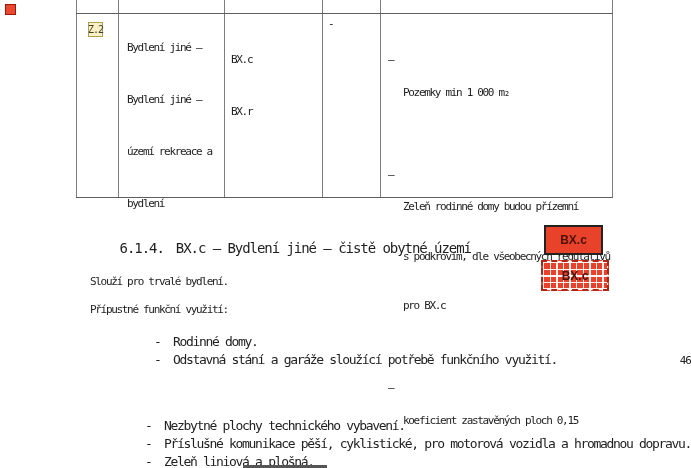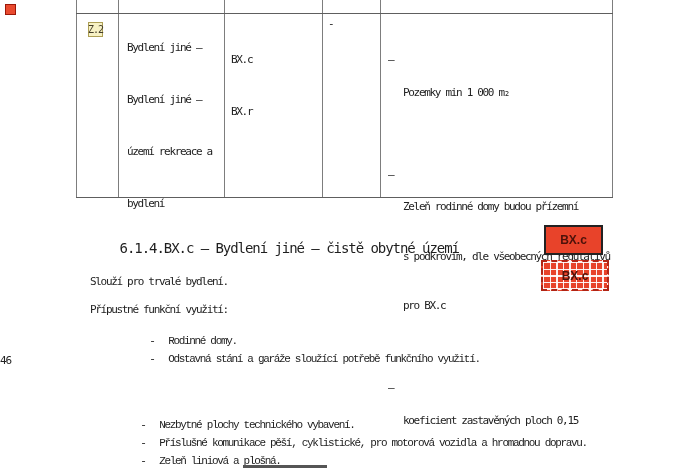--- a/index.html
+++ b/index.html
@@ -24,24 +24,24 @@
   .cell-name{left:127px;top:4px;width:98px;line-height:17.4px;}
   .cell-codes{left:231px;top:16px;line-height:17.4px;}
   .cell-dash{left:328px;top:16px;}
   .cell-regs{left:388px;top:19px;width:224px;line-height:16.4px;}
   .reg{display:flex;}
   .reg .dash{width:15px;flex:none;}
 
   
   .heading{position:absolute;left:90px;top:221px;font-size:14px;letter-spacing:-1.05px;
            line-height:18px;white-space:pre;color:#1e1e1e;}
-  .heading .num{margin-right:0;}
-  .sb{position:absolute;white-space:pre;font-size:11px;letter-spacing:-1.32px;line-height:15px;font-family:Liberation Mono, monospace;}
+  .heading .num{margin-right:12px;}
+  .sb{position:absolute;white-space:pre;font-size:13px;letter-spacing:-1.32px;line-height:15px;}
   .sb .sdash{display:inline-block;width:19px;letter-spacing:0;}
-  .page-num{position:absolute;left:0;right:0;top:353px;text-align:left;
+  .page-num{position:absolute;left:0;right:0;top:353px;text-align:right;
             font-size:11px;letter-spacing:-1px;line-height:15px;}
 
   
   .badge{position:absolute;display:flex;align-items:center;justify-content:center;
          font-family:"Liberation Sans",sans-serif;font-weight:bold;font-size:12px;color:#4d120a;}
   .badge-solid{left:544px;top:225px;width:59px;height:30px;background:#e8432a;
                border:2px solid #222222;box-sizing:border-box;}
   .badge-grid{left:541px;top:260px;width:68px;height:31px;box-sizing:border-box;
               background-color:#e8432a;
               background-image:

